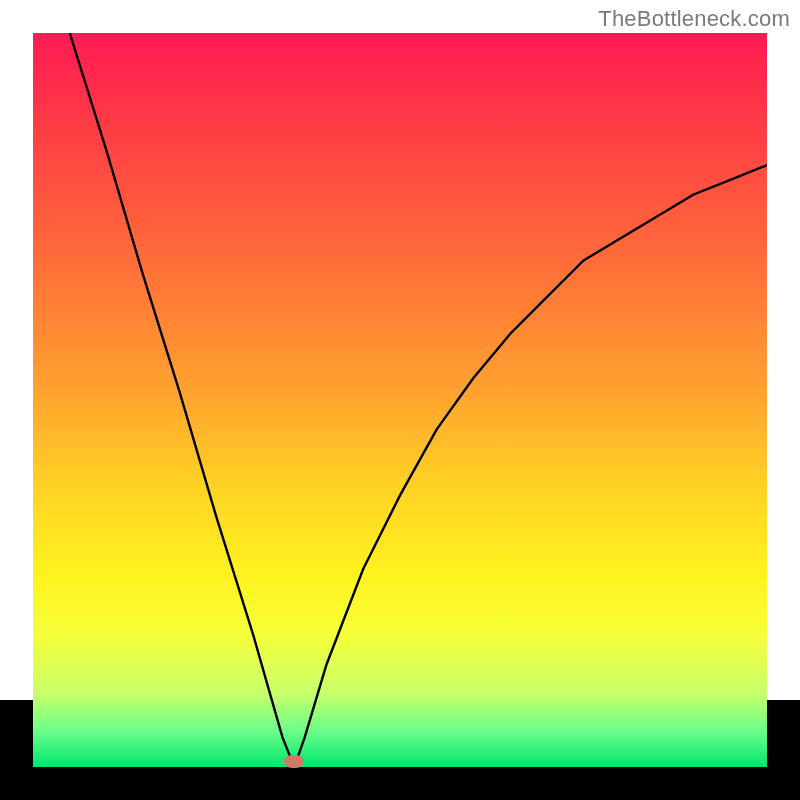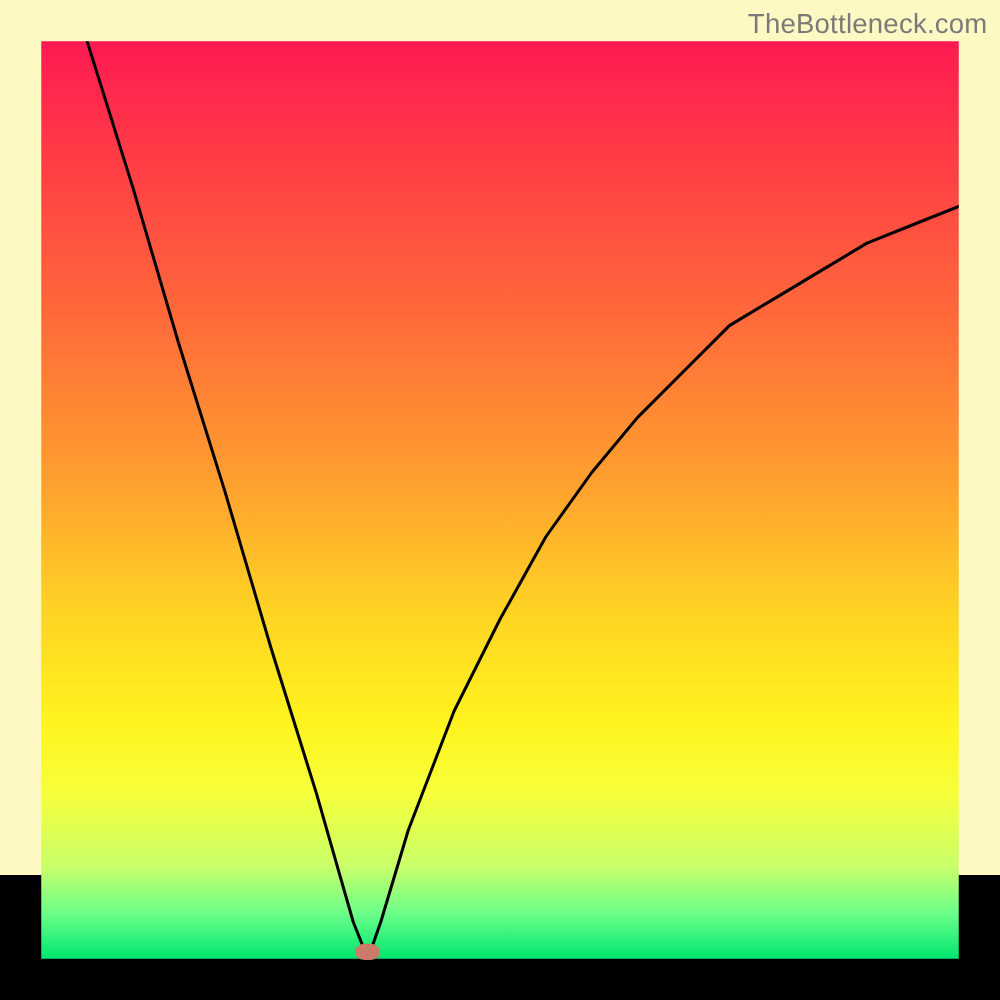--- a/index.html
+++ b/index.html
@@ -9,21 +9,21 @@
     height: 800px;
     background: #000;
     font-family: Arial, Helvetica, sans-serif;
     overflow: hidden;
   }
   .frame {
     position: absolute;
     left: 0; top: 0;
     width: 800px;
     height: 700px;
-    background: #fef9c3;
+    background: #ffffff;
   }
   .plot {
     position: absolute;
     left: 33px;
     top: 33px;
     width: 734px;
     height: 734px;
     
     background: linear-gradient(
       to bottom,

